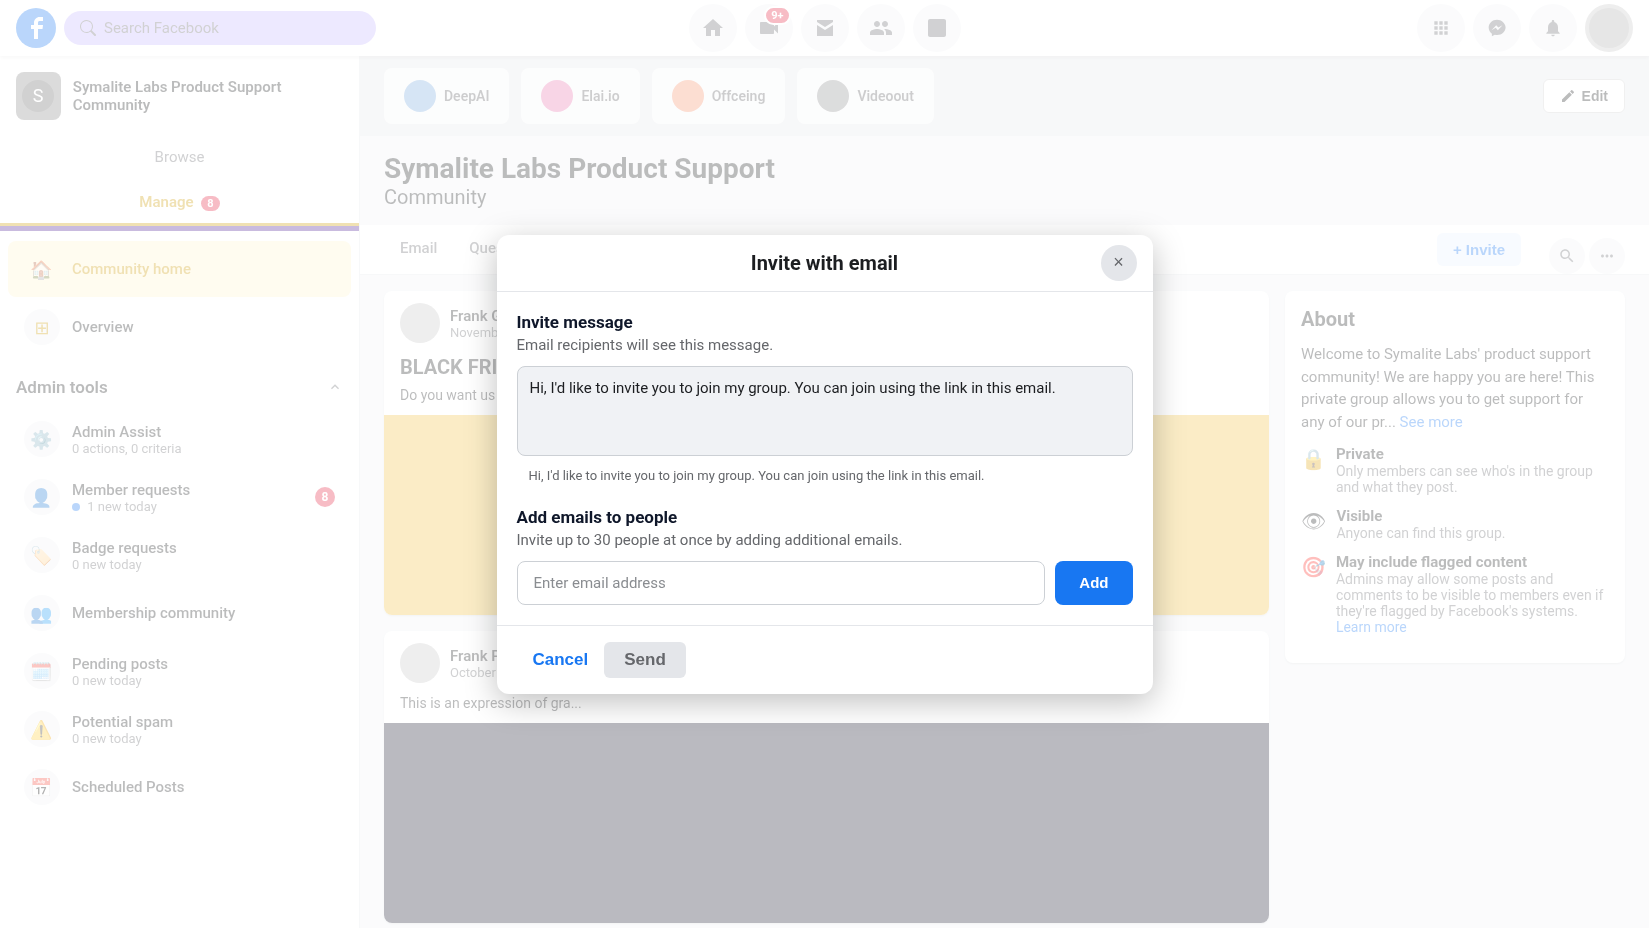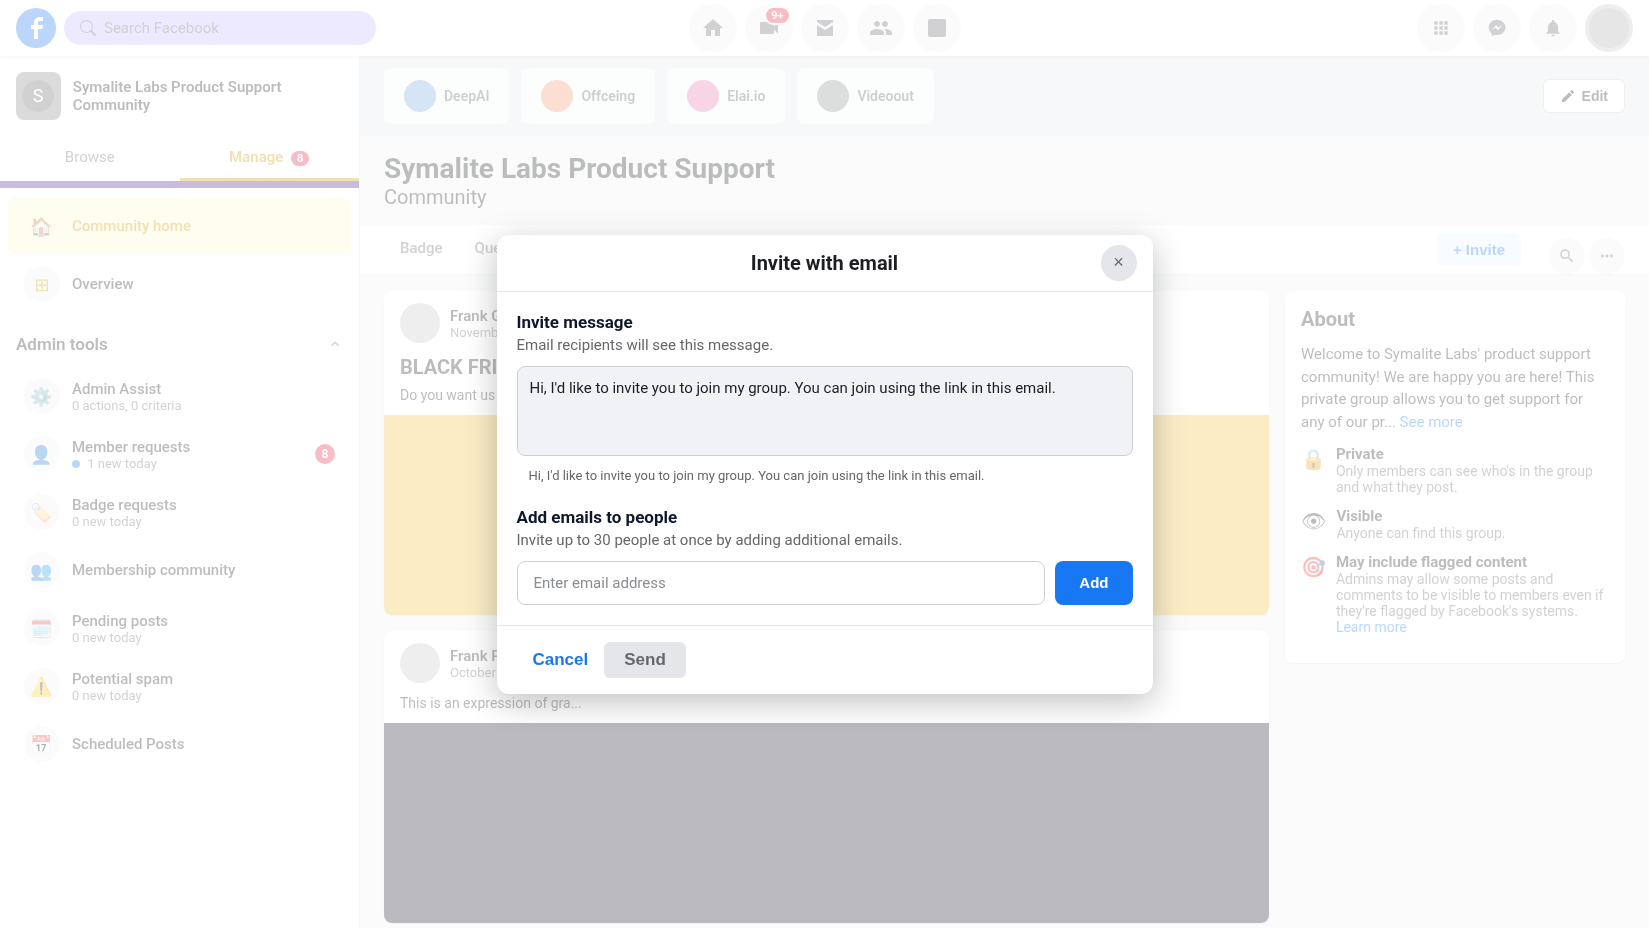--- a/index.html
+++ b/index.html
@@ -40,21 +40,21 @@
 
     
     .sidebar {
       width: 360px; min-width: 360px; background: #fff;
       border-right: 1px solid #e4e6ea; overflow-y: auto; padding-bottom: 16px;
     }
     .group-header { display: flex; align-items: center; gap: 12px; padding: 16px; }
     .group-avatar { width: 48px; height: 48px; background: #8b8b8b; border-radius: 8px; }
     .group-name { font-size: 15px; font-weight: 600; color: #1c1e21; }
 
-    .sidebar-tabs { display: flex; border-bottom: 7px solid #4c1d95; }
+    .sidebar-tabs { display: flex; border-bottom: 5px solid #4c1d95; flex-direction: column; }
     .sidebar-tab {
       flex: 1; text-align: center; padding: 12px 0; font-size: 15px; cursor: pointer;
       color: #65676b; border-bottom: 3px solid transparent;
     }
     .sidebar-tab.active { color: #cc9900; border-bottom: 3px solid #cc9900; font-weight: 600; }
     .tab-badge {
       display: inline-block; background: #e41e3f; color: #fff;
       border-radius: 10px; font-size: 11px; font-weight: 700; padding: 1px 6px;
       margin-left: 4px;
     }
@@ -394,47 +394,47 @@
 
   <main class="main">
     <div class="main-bg">
 
       <div class="banner-area">
         <div class="banner-card">
           <div style="width:32px;height:32px;border-radius:50%;background:#4a90d9;"></div>
           <span>DeepAI</span>
         </div>
         <div class="banner-card">
+          <div style="width:32px;height:32px;border-radius:50%;background:#e84393;"></div>
+          <span>Elai.io</span>
+        </div>
+        <div class="banner-card">
           <div style="width:32px;height:32px;border-radius:50%;background:#ff6b35;"></div>
           <span>Offceing</span>
-        </div>
-        <div class="banner-card">
-          <div style="width:32px;height:32px;border-radius:50%;background:#e84393;"></div>
-          <span>Elai.io</span>
         </div>
         <div class="banner-card">
           <div style="width:32px;height:32px;border-radius:50%;background:#666;"></div>
           <span>Videoout</span>
         </div>
         <button class="edit-btn">
           <svg width="16" height="16" viewBox="0 0 24 24" fill="#1c1e21">
             <path d="M3 17.25V21h3.75L17.81 9.94l-3.75-3.75L3 17.25zM20.71 7.04c.39-.39.39-1.02 0-1.41l-2.34-2.34c-.39-.39-1.02-.39-1.41 0l-1.83 1.83 3.75 3.75 1.83-1.83z"></path>
           </svg>
           <span>Edit</span>
         </button>
       </div>
 
       <div class="group-info-area">
         <div class="group-title">Symalite Labs Product Support</div>
         <div class="group-subtitle">Community</div>
       </div>
 
       <div class="content-tabs-area">
         <div class="content-tabs-list">
-          <div class="content-tab-item">Badge</div>
+          <div class="content-tab-item">Email</div>
           <div class="content-tab-item">Questions</div>
           <div class="content-tab-item">Reels</div>
         </div>
         <div class="content-tab-icons">
           <button class="invite-btn">+ Invite</button>
           <div class="icon-circle">
             <svg width="18" height="18" viewBox="0 0 24 24" fill="#65676b">
               <path d="M15.5 14h-.79l-.28-.27C15.41 12.59 16 11.11 16 9.5 16 5.91 13.09 3 9.5 3S3 5.91 3 9.5 5.91 16 9.5 16c1.61 0 3.09-.59 4.23-1.57l.27.28v.79l5 4.99L20.49 19l-4.99-5zm-6 0C7.01 14 5 11.99 5 9.5S7.01 5 9.5 5 14 7.01 14 9.5 11.99 14 9.5 14z"></path>
             </svg>
           </div>

